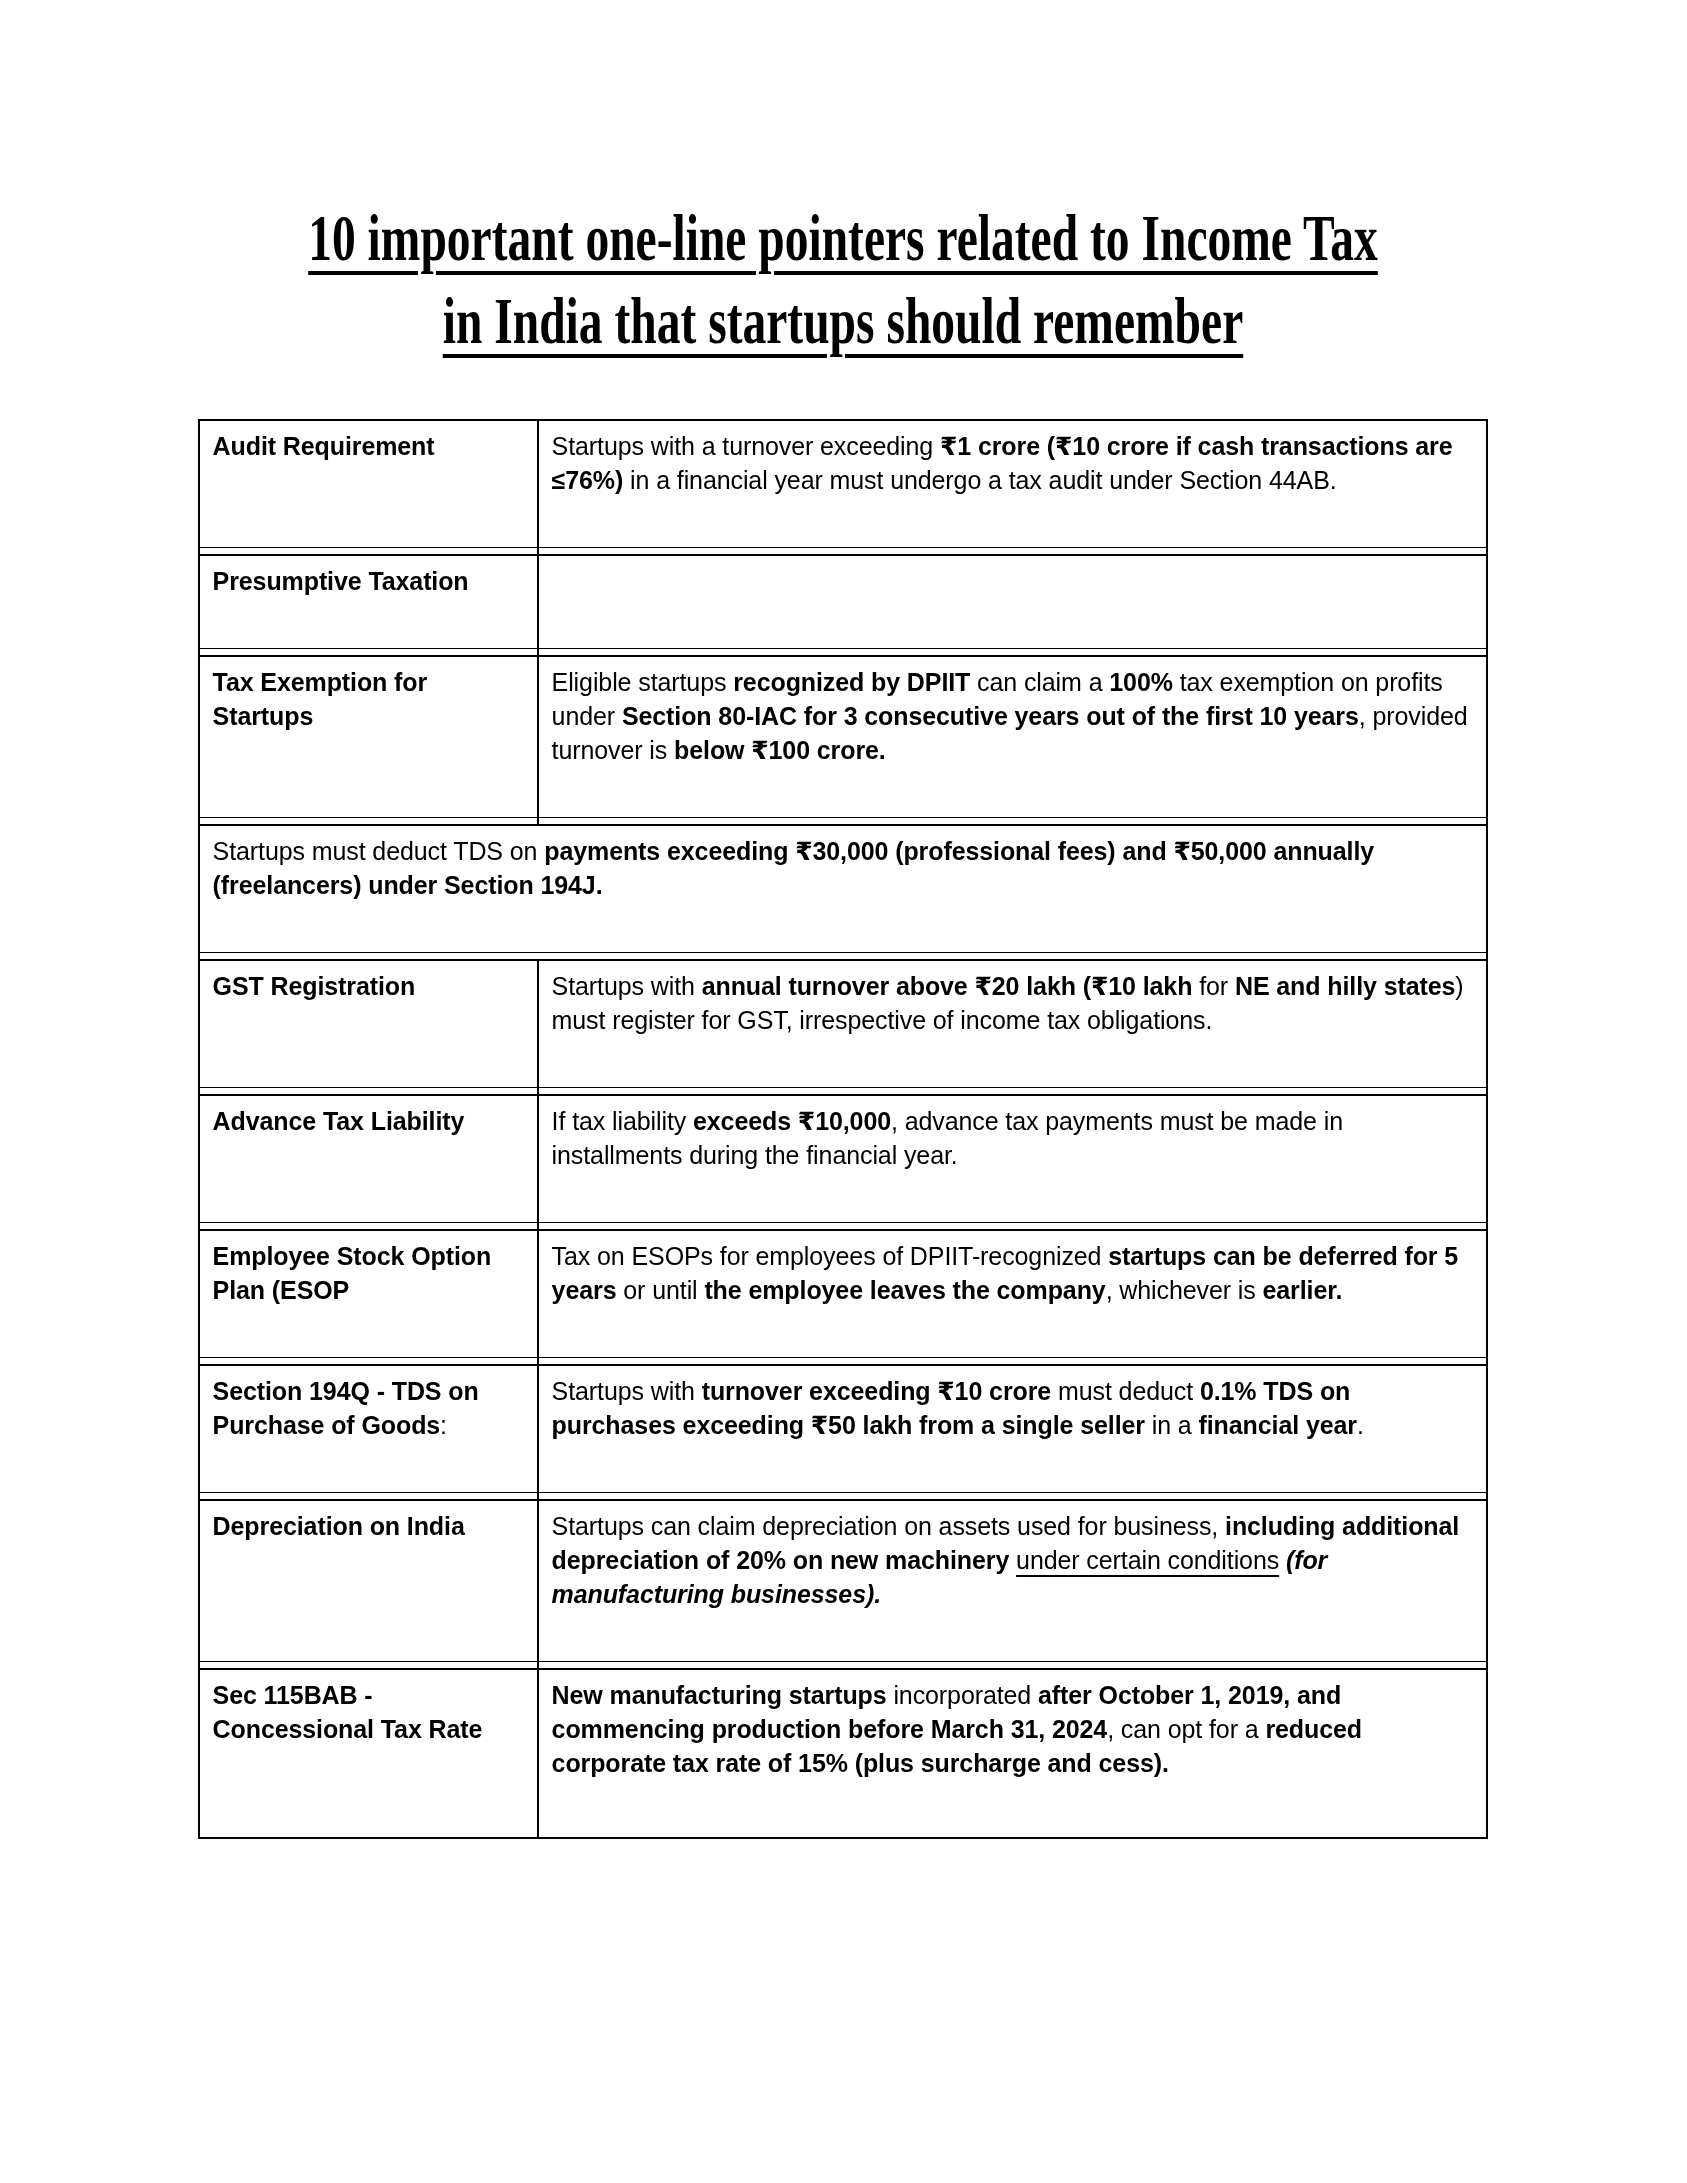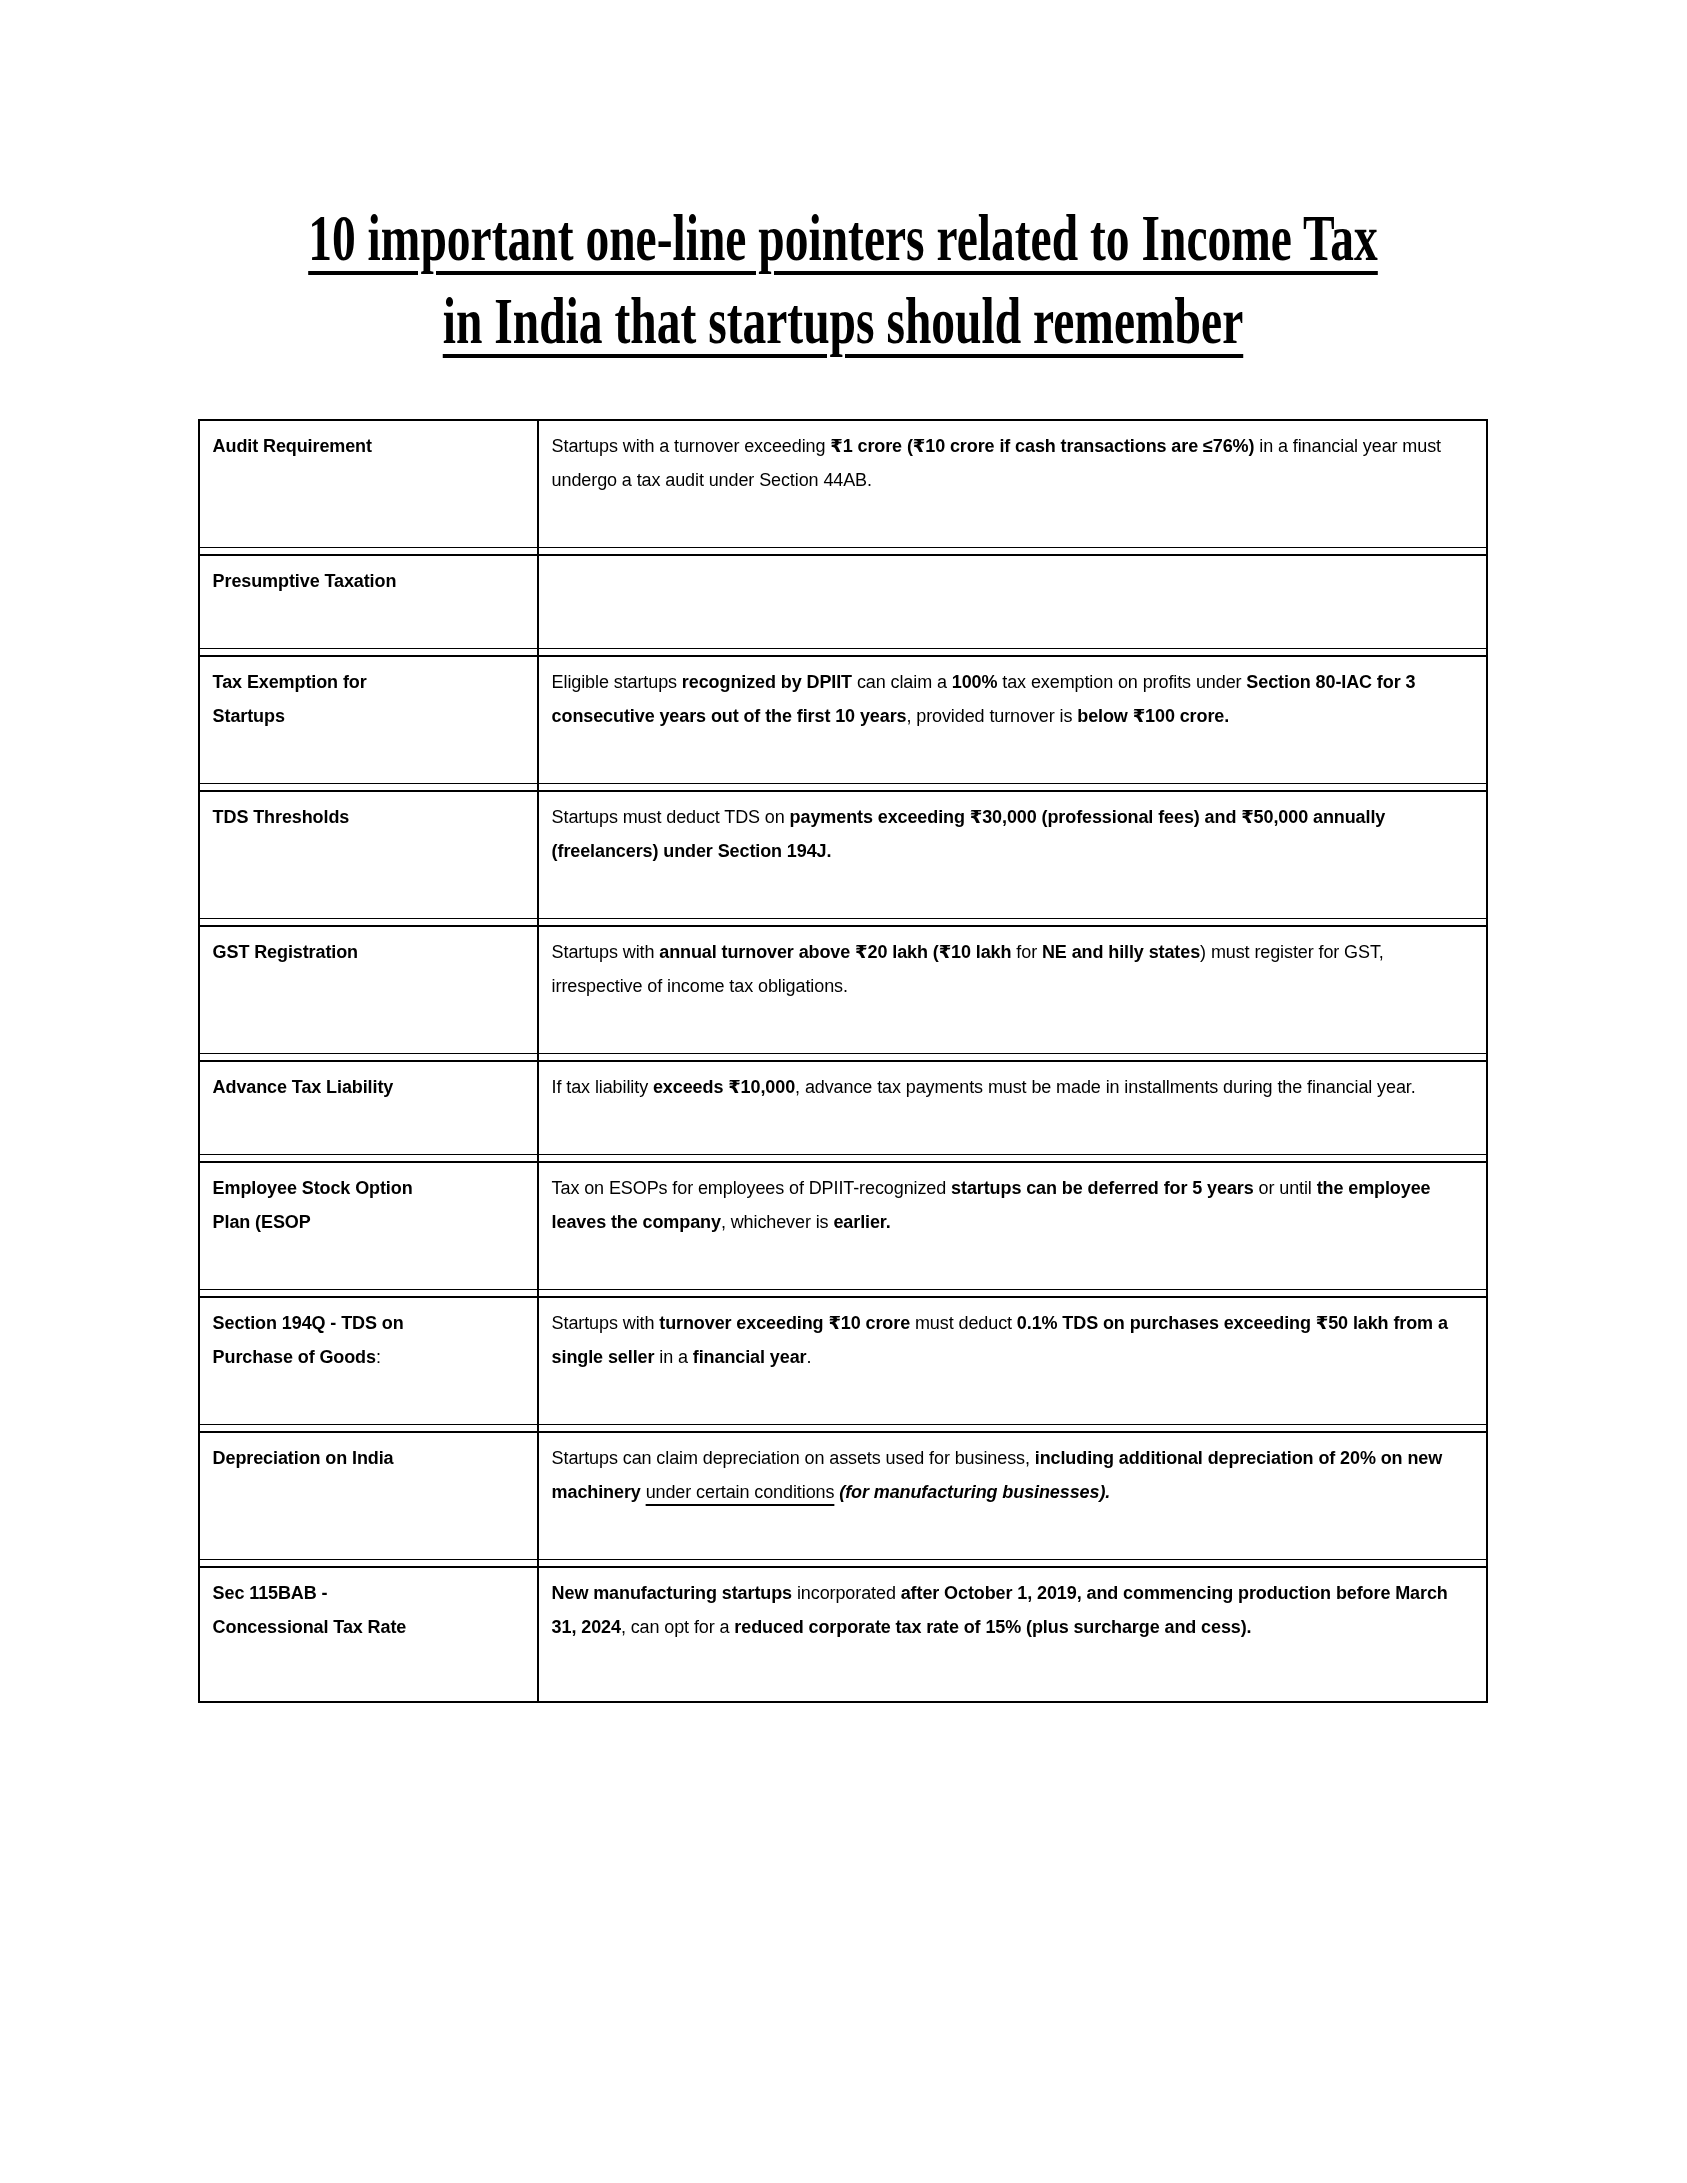--- a/index.html
+++ b/index.html
@@ -58,21 +58,21 @@
   .t-row + .t-row::before {
     content: "";
     position: absolute;
     left: 0;
     right: 0;
     top: -9.3px;
     height: 1.3px;
     background: #000;
   }
   .cell {
-    font-size: 18px;
+    font-size: 25px;
     line-height: 34px;
     letter-spacing: -0.1px;
     padding: 8px 12px 57px 12.6px;
     box-sizing: border-box;
   }
   .cell.label {
     flex: 0 0 339px;
     width: 339px;
     border-right: 2.6px solid #000;
     font-weight: bold;
@@ -115,21 +115,20 @@
         </div>
         <div class="t-row">
           <div class="cell label"><span class=" seg-b">Presumptive Taxation</span></div>
         </div>
         <div class="t-row">
           <div class="cell label"><span class=" seg-b">Tax Exemption for
 Startups</span></div>
           <div class="cell body"><span class=" seg-r">Eligible startups </span><span class=" seg-b">recognized by DPIIT</span><span class=" seg-r"> can claim a </span><span class=" seg-b">100%</span><span class=" seg-r"> tax exemption on profits under </span><span class=" seg-b">Section 80-IAC for 3 consecutive years out of the first 10 years</span><span class=" seg-r">, provided turnover is </span><span class=" seg-b">below ₹100 crore.</span></div>
         </div>
         <div class="t-row">
-          <div class="cell label"><span class=" seg-b">TDS Thresholds</span></div>
           <div class="cell body"><span class=" seg-r">Startups must deduct TDS on </span><span class=" seg-b">payments exceeding ₹30,000 (professional fees) and ₹50,000 annually (freelancers) under Section 194J.</span></div>
         </div>
         <div class="t-row">
           <div class="cell label"><span class=" seg-b">GST Registration</span></div>
           <div class="cell body"><span class=" seg-r">Startups with </span><span class=" seg-b">annual turnover above ₹20 lakh (₹10 lakh</span><span class=" seg-r"> for </span><span class=" seg-b">NE and hilly states</span><span class=" seg-r">) must register for GST, irrespective of income tax obligations.</span></div>
         </div>
         <div class="t-row">
           <div class="cell label"><span class=" seg-b">Advance Tax Liability</span></div>
           <div class="cell body"><span class=" seg-r">If tax liability </span><span class=" seg-b">exceeds ₹10,000</span><span class=" seg-r">, advance tax payments must be made in installments during the financial year.</span></div>
         </div>

